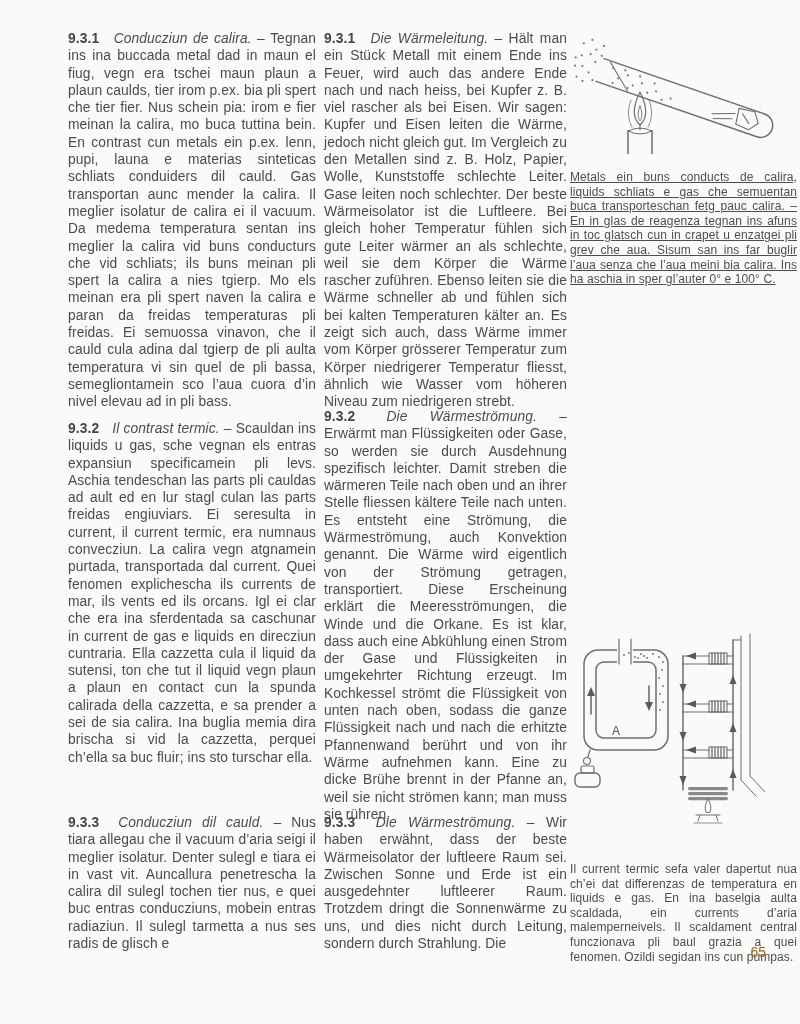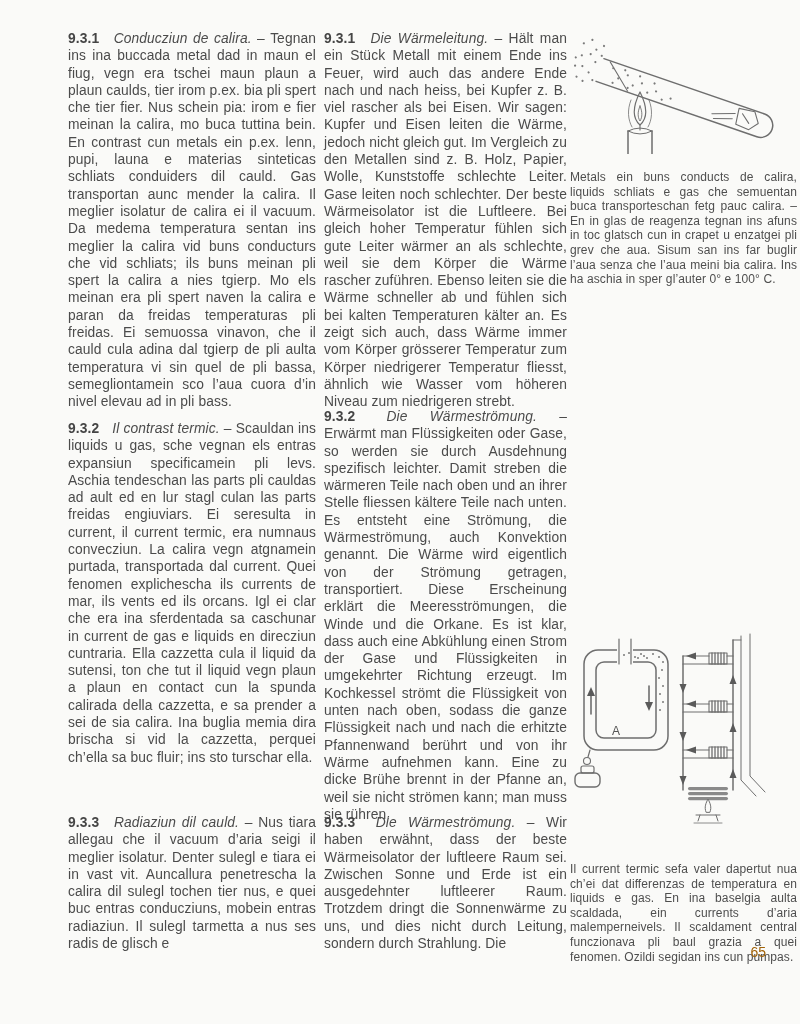--- a/index.html
+++ b/index.html
@@ -25,21 +25,21 @@
   .s-r2{left:324px;top:408px;width:243px;}
   .s-r3{left:324px;top:814px;width:243px;}
   
   .fig{position:absolute;}
   .fig1{left:570px;top:28px;width:228px;height:126px;}
   .fig2{left:570px;top:632px;width:228px;height:193px;}
   .cap{
     position:absolute;width:227px;text-align:justify;
     font-size:12px;line-height:14.6px;letter-spacing:.1px;color:#4e4e4e;
   }
-  .cap1{left:570px;top:158px;}
+  .cap1{left:570px;top:158px;text-decoration:underline;}
   .cap2{left:570px;top:850px;}
   .pageno{
     position:absolute;left:570px;top:944px;width:196px;
     text-align:right;font-size:14px;color:#a16207;
   }
   svg{display:block;}
 </style>
 </head>
 <body>
 
@@ -57,21 +57,21 @@
     <span class="secnum">9.3.2</span>
     <span class="sectitle">Il contrast termic.</span>
     <span>–</span>
     <span>Scauldan ins liquids u gas, sche vegnan els entras expansiun specificamein pli levs. Aschia tendeschan las parts pli cauldas ad ault ed en lur stagl culan las parts freidas engiuviars. Ei seresulta in current, il current termic, era numnaus convecziun. La calira vegn atgnamein purtada, transportada dal current. Quei fenomen explichescha ils currents de mar, ils vents ed ils orcans. Igl ei clar che era ina sferdentada sa caschunar in current de gas e liquids en direcziun cuntraria. Ella cazzetta cula il liquid da sutensi, ton che tut il liquid vegn plaun a plaun en contact cun la spunda calirada della cazzetta, e sa prender a sei de sia calira. Ina buglia memia dira brischa si vid la cazzetta, perquei ch’ella sa buc fluir; ins sto turschar ella.</span>
   </p>
 </div>
 
 <div class="sec s-l3">
   <p>
     <span class="secnum">9.3.3</span>
-    <span class="sectitle">Radiaziun dil cauld.</span>
+    <span class="sectitle">Conducziun dil cauld.</span>
     <span>–</span>
     <span>Nus tiara allegau che il vacuum d’aria seigi il meglier isolatur. Denter sulegl e tiara ei in vast vit. Auncallura penetrescha la calira dil sulegl tochen tier nus, e quei buc entras conducziuns, mobein entras radiaziun. Il sulegl tarmetta a nus ses radis de glisch e</span>
   </p>
 </div>
 
 <div class="sec s-r1">
   <p>
     <span class="secnum">9.3.1</span>
     <span class="sectitle">Die Wärmeleitung.</span>
     <span>–</span>

